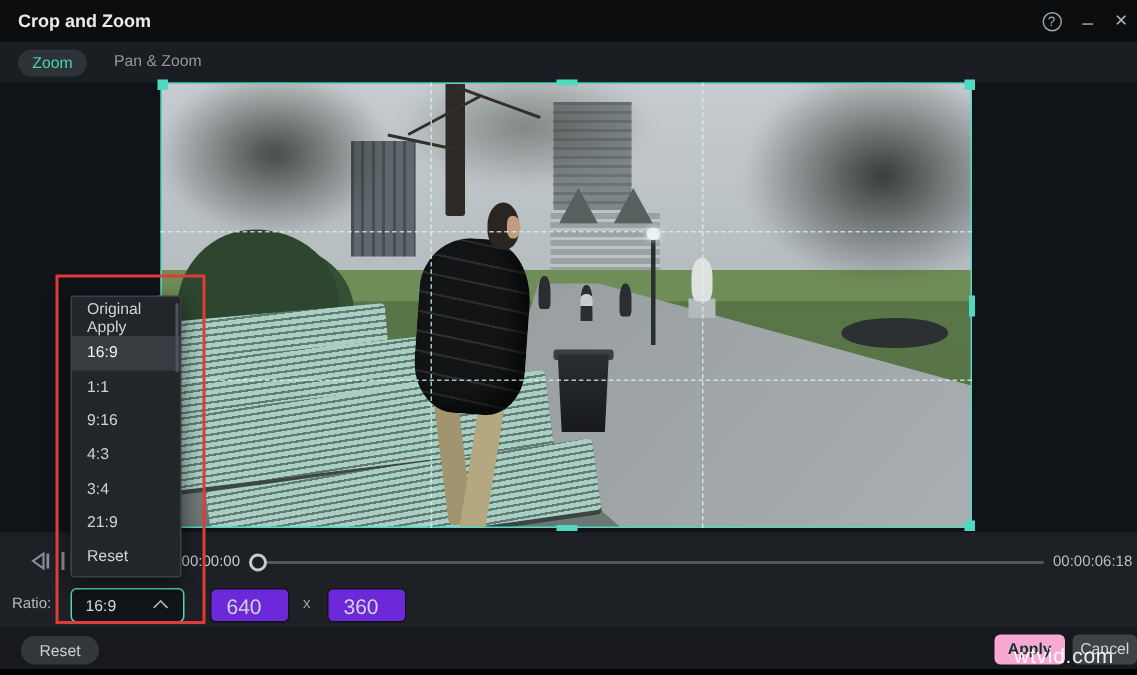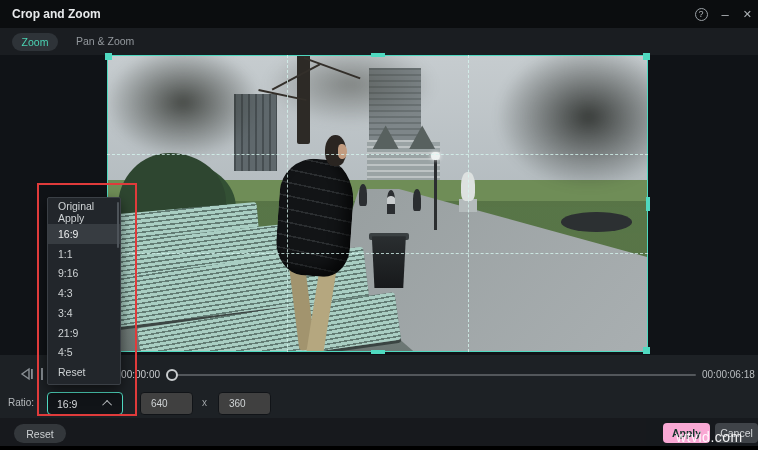--- a/index.html
+++ b/index.html
@@ -113,22 +113,22 @@
   .slider .track { position:absolute; left:0; right:4px; top:9px; height:2px; background:#53575b; border-radius:1px; }
   .slider .thumb { position:absolute; left:-2px; top:4px; width:12px; height:12px; border-radius:50%;
                    background:#1d2125; border:2.5px solid #c9cdcf; }
   .time-total { position:absolute; left:702px; top:14px; font-size:10px; color:#babec1; }
   .ratio-label { position:absolute; left:8px; top:42px; font-size:10px; color:#b4b8bb; }
   .ratio-select { position:absolute; left:47px; top:37px; width:76px; height:23px; background:#111418;
                   border:1px solid #4fd9c0; border-radius:4px; display:flex; align-items:center; }
   .ratio-select .val { margin-left:9px; font-size:10.5px; color:#d7dadc; flex:1; }
   .chev-up { width:7px; height:7px; border-left:1.5px solid #b8bcbf; border-top:1.5px solid #b8bcbf;
              transform:rotate(45deg) translateY(2px); margin-right:10px; }
-  .dim-input { position:absolute; top:37px; width:53px; height:23px; background:#404040; border:1px solid #111418;
-               border-radius:4px; color:#cfd3d5; font-size:10px; font-family:"Liberation Sans",sans-serif; padding-left:10px; }
+  .dim-input { position:absolute; top:37px; width:53px; height:23px; background:#6d28d9; border:1px solid #111418;
+               border-radius:4px; color:#cfd3d5; font-size:14px; font-family:"Liberation Sans",sans-serif; padding-left:10px; }
   .dim-w { left:140px; } .dim-h { left:218px; }
   .dim-x { position:absolute; left:202px; top:42px; font-size:10px; color:#9fa4a7; }
 
   
   .footer { position:absolute; left:0; top:418px; width:646px; height:28px; background:#17191d; }
   .btn-reset { position:absolute; left:14px; top:6px; width:52px; height:19px; background:#33373b; border-radius:10px;
                color:#ccd0d2; font-size:10.5px; display:flex; align-items:center; justify-content:center; }
   .btn-apply { position:absolute; left:663px; top:5px; width:47px; height:20px; background:#f9a8d4; border-radius:4px;
                color:#123229; font-size:10.5px; font-weight:bold; display:flex; align-items:center; justify-content:center; }
   .btn-cancel { position:absolute; left:715px; top:5px; width:43px; height:20px; background:#3f4348; border-radius:4px;
@@ -258,21 +258,20 @@
 
   <div class="dropdown">
     <div class="dd-items">
         <div class="dd-item">Original Apply</div>
         <div class="dd-item selected">16:9</div>
         <div class="dd-item">1:1</div>
         <div class="dd-item">9:16</div>
         <div class="dd-item">4:3</div>
         <div class="dd-item">3:4</div>
         <div class="dd-item">21:9</div>
-        <div class="dd-item">4:5</div>
         <div class="dd-item">Reset</div>
       </div>
     <div class="dd-scroll"></div>
   </div>
 
   <div class="annotation"></div>
   <div class="watermark">wtvid.com</div>
 </div>
 
 </body></html>

